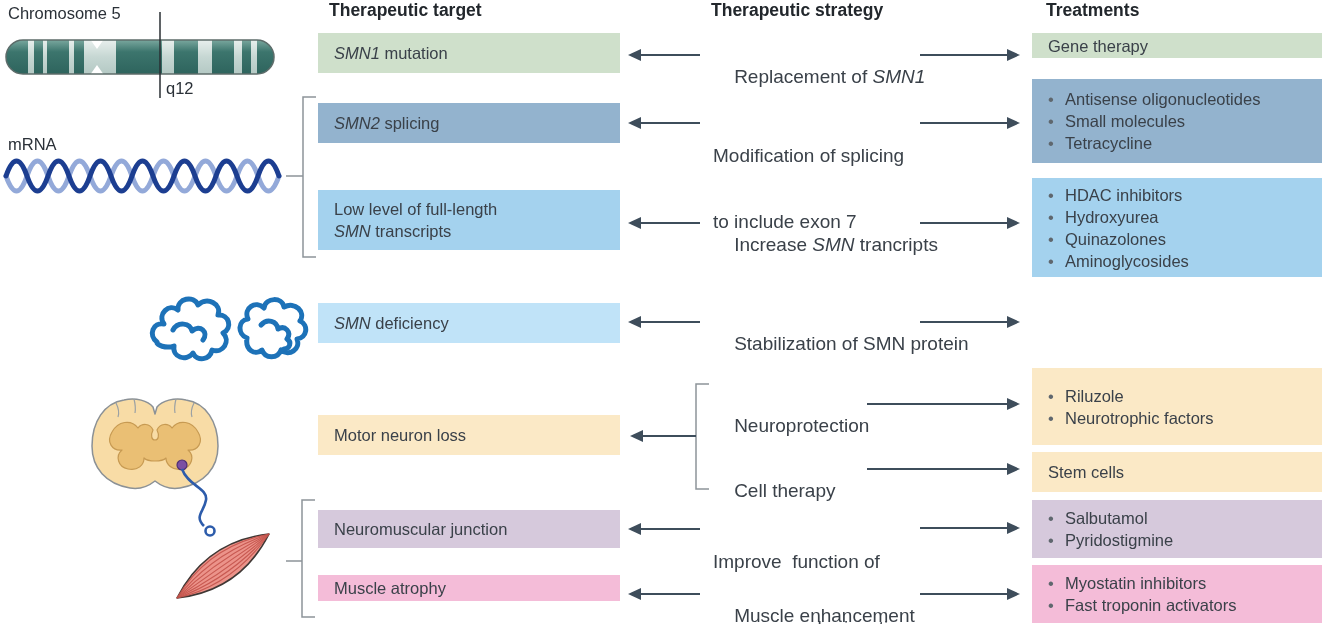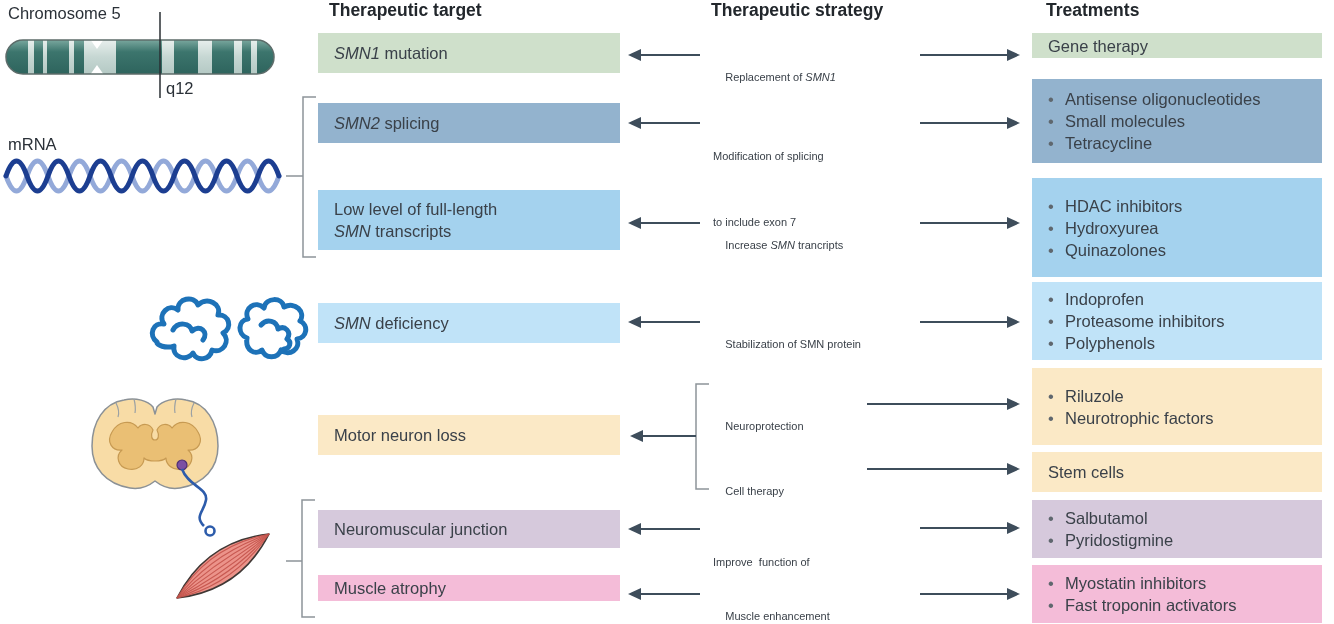--- a/index.html
+++ b/index.html
@@ -7,21 +7,21 @@
   .canvas{position:relative;width:1334px;height:624px;background:#ffffff;overflow:hidden;}
 
   .hdr{position:absolute;top:0;font-size:17.5px;font-weight:bold;color:#22272c;white-space:pre;}
 
   .box{position:absolute;box-sizing:border-box;display:flex;flex-direction:column;justify-content:center;
        padding-left:16px;padding-right:6px;font-size:16.5px;color:#3a4149;line-height:22px;}
   .t-box{left:318px;width:302px;}
   .x-box{left:1032px;width:290px;}
   .box i{font-style:italic;}
 
-  .strategy{position:absolute;left:713px;font-size:11px;color:#3a4149;line-height:22px;white-space:pre;}
+  .strategy{position:absolute;left:713px;font-size:19px;color:#3a4149;line-height:22px;white-space:pre;}
 
   ul.bullets{list-style:none;margin:0;padding:0;}
   ul.bullets li{position:relative;padding-left:17px;line-height:22px;}
   ul.bullets li::before{content:"\2022";position:absolute;left:0;top:0;color:#5f676e;}
 
   .arrow{position:absolute;height:14px;}
   .arrow .shaft{position:absolute;top:5.8px;height:2.4px;background:#3e4d5b;}
   .arrow.left .shaft{left:10px;right:0;}
   .arrow.right .shaft{left:0;right:10px;}
   .arrow .head{position:absolute;top:50%;transform:translateY(-50%);width:0;height:0;
@@ -258,27 +258,21 @@
       <li>Antisense oligonucleotides</li>
       <li>Small molecules</li>
       <li>Tetracycline</li>
     </ul>
   </div>
   <div class="box x-box" style="top: 178px; height: 99px; background-color: rgb(164, 210, 238);">
     <ul class="bullets">
       <li>HDAC inhibitors</li>
       <li>Hydroxyurea</li>
       <li>Quinazolones</li>
-    </ul>
-  </div>
-  <div class="box x-box" style="top: 282px; height: 78px; background-color: rgb(192, 227, 248);">
-    <ul class="bullets">
-      <li>Indoprofen</li>
-      <li>Proteasome inhibitors</li>
-      <li>Polyphenols</li>
+      <li>Aminoglycosides</li>
     </ul>
   </div>
   <div class="box x-box" style="top: 368px; height: 77px; background-color: rgb(251, 233, 198);">
     <ul class="bullets">
       <li>Riluzole</li>
       <li>Neurotrophic factors</li>
     </ul>
   </div>
   <div class="box x-box" style="top: 452px; height: 40px; background-color: rgb(251, 233, 198);">
     <div>Stem cells</div>

